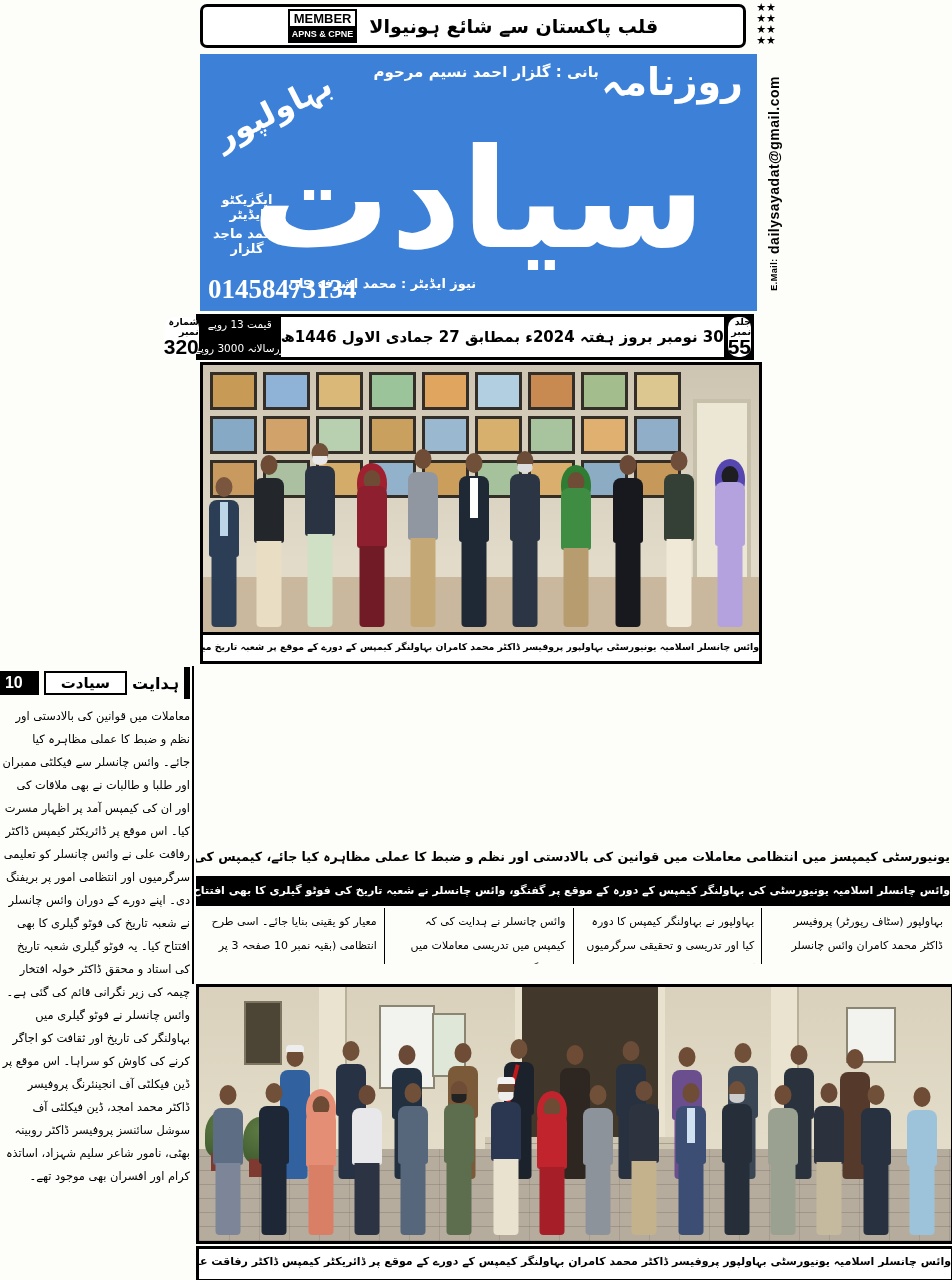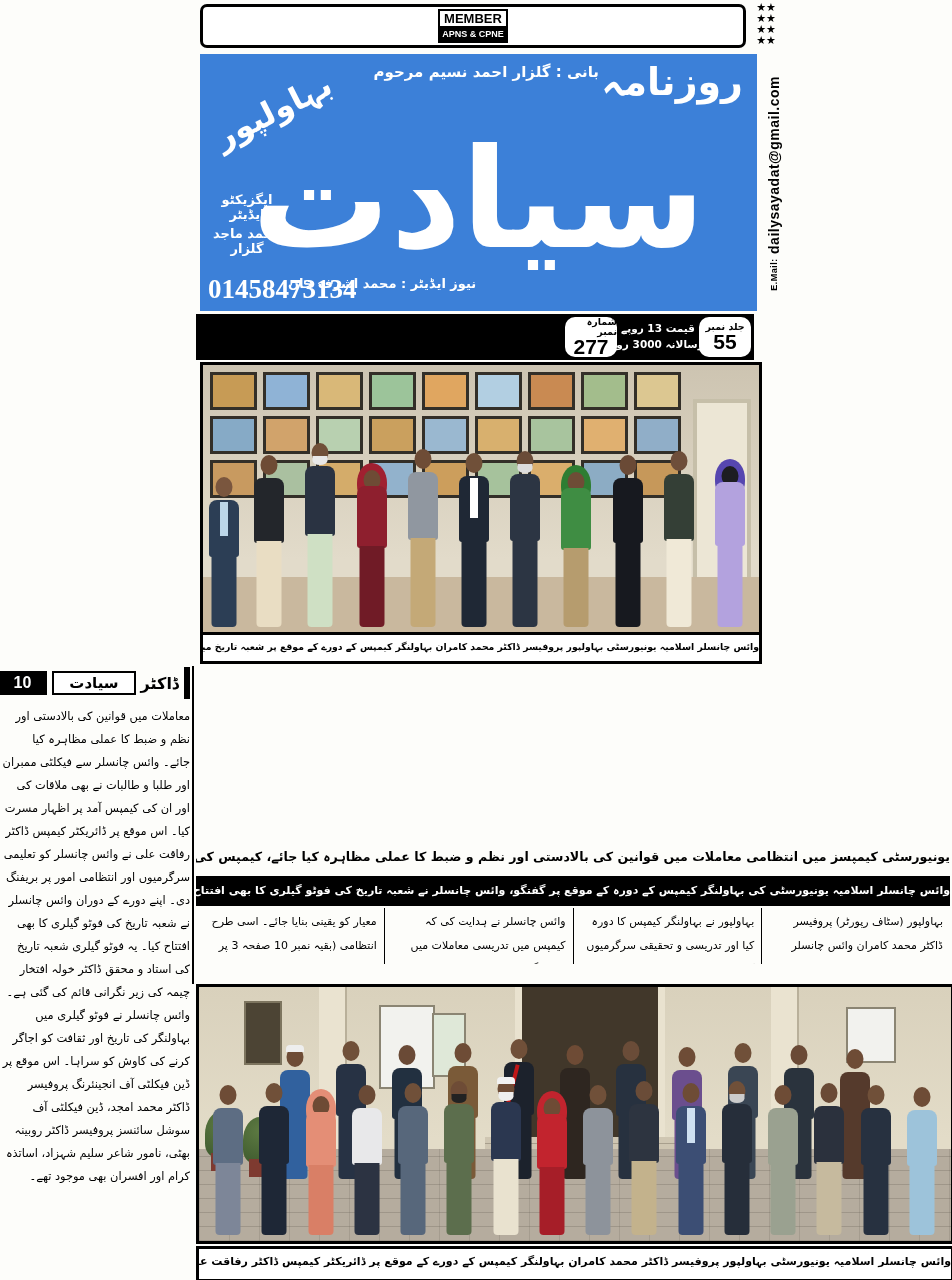--- a/index.html
+++ b/index.html
@@ -38,21 +38,21 @@
   
   .dateline{position:absolute;left:196px;top:314px;width:558px;height:46px;background:#000;
             display:flex;direction:rtl;align-items:stretch;gap:4px;padding:3px;box-sizing:border-box;}
   .dl-badge{background:#fff;border-radius:10px;width:52px;display:flex;flex-direction:column;
             align-items:center;justify-content:center;line-height:1;}
   .dl-badge .sm{font-size:9.5px;font-weight:bold;}
   .dl-badge .big{font-size:21px;font-weight:bold;font-family:"Liberation Sans",sans-serif;}
   .dl-date{background:#fff;flex:1;display:flex;align-items:center;justify-content:center;
            font-size:15px;font-weight:bold;white-space:nowrap;}
   .dl-price{color:#fff;width:74px;display:flex;flex-direction:column;align-items:center;
-            justify-content:center;font-size:10.5px;font-weight:bold;line-height:1.5;white-space:nowrap;}
+            justify-content:space-between;font-size:10.5px;font-weight:normal;line-height:1.5;white-space:nowrap;}
   
   .photoframe{position:absolute;border:3px solid #000;background:#d6cdba;overflow:hidden;}
   #photo1{left:200px;top:362px;width:556px;height:296px;}
   #photo2{left:196px;top:984px;width:752px;height:254px;}
   .p1-scene{position:absolute;inset:0;bottom:26px;background:linear-gradient(#cdc4b1,#e2dbca 72%);}
   .p1-floor{position:absolute;left:0;right:0;bottom:0;height:58px;background:#c9b89e;}
   .p1-door{position:absolute;right:8px;top:34px;width:58px;height:186px;background:#ece6d5;
            border:4px solid #c6bfa9;box-sizing:border-box;}
   .p1-frames{position:absolute;left:4px;top:4px;right:74px;display:flex;flex-wrap:wrap;}
   .pframe{width:47px;height:38px;border:3px solid #332f28;margin:3px;box-sizing:border-box;}
@@ -105,20 +105,21 @@
                font-family:"Liberation Sans",sans-serif;}
   .rem-text{position:absolute;left:2px;top:705px;width:188px;direction:rtl;text-align:right;
             font-size:11.4px;line-height:23px;font-weight:500;}
 </style>
 </head>
 <body>
 
 <div class="page">
 
   <div class="topstrip">
+    <span>قلب پاکستان سے شائع ہونیوالا</span>
     <span class="member">
       <span class="m1">MEMBER</span>
       <span class="m2">APNS &amp; CPNE</span>
     </span>
   </div>
   <div class="stars">★★★★★★★★</div>
 
   <div class="masthead">
     <div class="mh-logo">سیادت</div>
     <div class="mh-rozn">روزنامہ</div>
@@ -131,27 +132,28 @@
   </div>
   <div class="emailcol">
     <span class="rot"><span class="lbl">E.Mail:</span> <span>dailysayadat@gmail.com</span></span>
   </div>
 
   <div class="dateline">
     <div class="dl-badge">
       <span class="sm">جلد نمبر</span>
       <span class="big">55</span>
     </div>
+    <div class="dl-date">30 نومبر بروز ہفتہ 2024ء بمطابق 27 جمادی الاول 1446ھ</div>
     <div class="dl-price">
       <span>قیمت 13 روپے</span>
       <span>زرسالانہ 3000 روپے</span>
     </div>
     <div class="dl-badge">
       <span class="sm">شمارہ نمبر</span>
-      <span class="big">277</span>
+      <span class="big">320</span>
     </div>
   </div>
 
   <div class="photoframe" id="photo1">
     <div class="p1-scene">
       <div class="p1-frames" id="p1frames">
           <div class="pframe" style="background: rgb(199, 155, 85);"></div>
           <div class="pframe" style="background: rgb(143, 179, 214);"></div>
           <div class="pframe" style="background: rgb(217, 184, 120);"></div>
           <div class="pframe" style="background: rgb(156, 196, 154);"></div>
@@ -247,21 +249,21 @@
             <div style="position: absolute; top: 85px; bottom: 0px; left: 50%; transform: translateX(-50%); width: 25px; background: rgb(179, 162, 222); border-radius: 0px 0px 4px 4px;"></div>
           </div>
         </div>
     </div>
     <div class="caption-strip">وائس چانسلر اسلامیہ یونیورسٹی بہاولپور پروفیسر ڈاکٹر محمد کامران بہاولنگر کیمپس کے دورے کے موقع پر شعبہ تاریخ میں فوٹو گیلری کے افتتاح کے موقع پر اساتذہ کے ہمراہ</div>
   </div>
 
   <div class="col-divider"></div>
   <div class="rem-head">
     <span class="vbar"></span>
-    <span class="rem-baqia">ڈاکٹر</span>
+    <span class="rem-baqia">ہدایت</span>
     <span class="rem-paperbox">سیادت</span>
     <span class="rem-pagebox">10</span>
 
   </div>
   <div class="rem-text">معاملات میں قوانین کی بالادستی اور نظم و ضبط کا عملی مظاہرہ کیا جائے۔ وائس چانسلر سے فیکلٹی ممبران اور طلبا و طالبات نے بھی ملاقات کی اور ان کی کیمپس آمد پر اظہار مسرت کیا۔ اس موقع پر ڈائریکٹر کیمپس ڈاکٹر رفاقت علی نے وائس چانسلر کو تعلیمی سرگرمیوں اور انتظامی امور پر بریفنگ دی۔ اپنے دورے کے دوران وائس چانسلر نے شعبہ تاریخ کی فوٹو گیلری کا بھی افتتاح کیا۔ یہ فوٹو گیلری شعبہ تاریخ کی استاد و محقق ڈاکٹر خولہ افتخار چیمہ کی زیر نگرانی قائم کی گئی ہے۔ وائس چانسلر نے فوٹو گیلری میں بہاولنگر کی تاریخ اور ثقافت کو اجاگر کرنے کی کاوش کو سراہا۔ اس موقع پر ڈین فیکلٹی آف انجینئرنگ پروفیسر ڈاکٹر محمد امجد، ڈین فیکلٹی آف سوشل سائنسز پروفیسر ڈاکٹر روبینہ بھٹی، نامور شاعر سلیم شہزاد، اساتذہ کرام اور افسران بھی موجود تھے۔</div>
 
   <div class="subhead">یونیورسٹی کیمپسز میں انتظامی معاملات میں قوانین کی بالادستی اور نظم و ضبط کا عملی مظاہرہ کیا جائے، کیمپس کی فوٹو گیلری میں بہاولنگر کی تاریخ اور ثقافت کو اجاگر کرنا قابل تعریف ہے</div>
   <div class="revbar">وائس چانسلر اسلامیہ یونیورسٹی کی بہاولنگر کیمپس کے دورہ کے موقع پر گفتگو، وائس چانسلر نے شعبہ تاریخ کی فوٹو گیلری کا بھی افتتاح کیا، ڈائریکٹر کیمپس ڈاکٹر رفاقت علی نے بریفنگ دی</div>
 
   <div class="bodycols">

